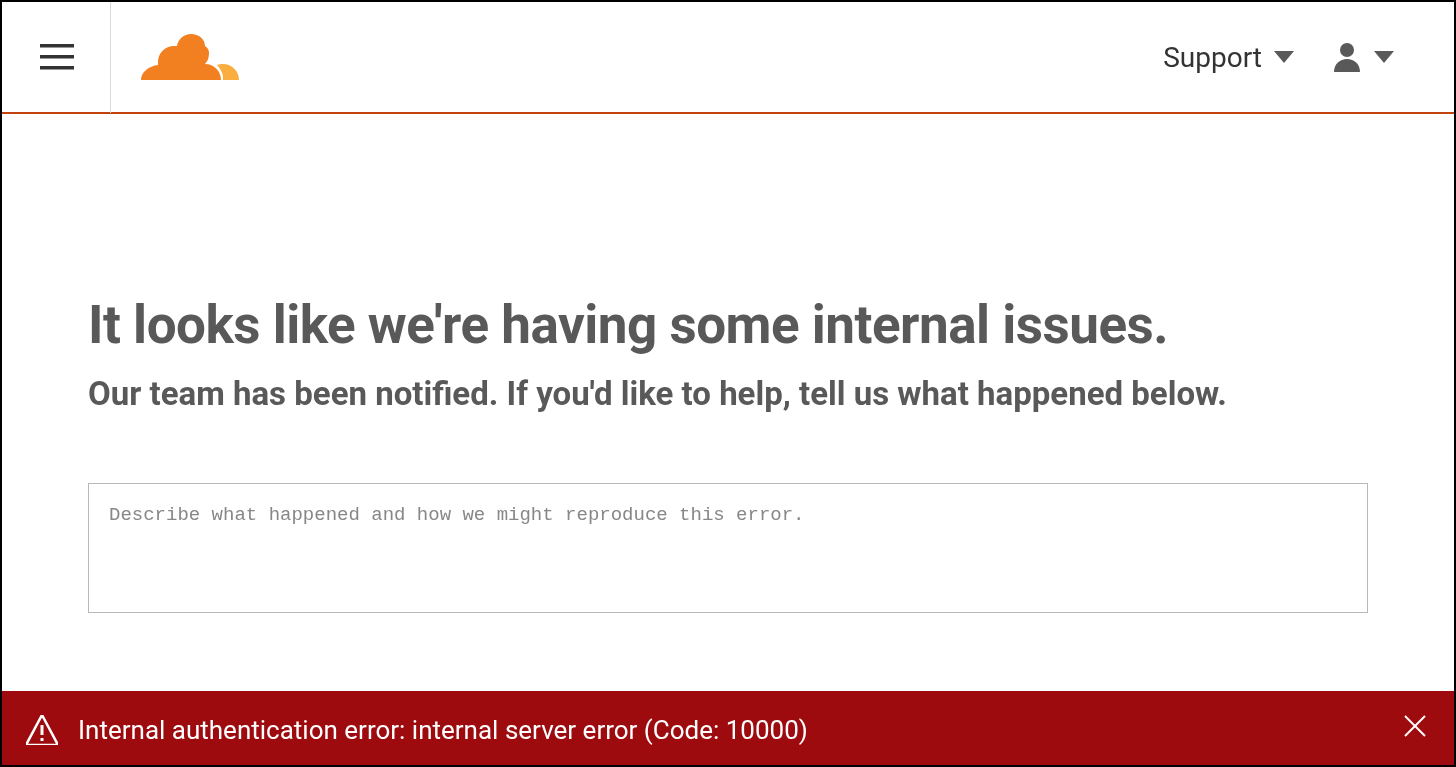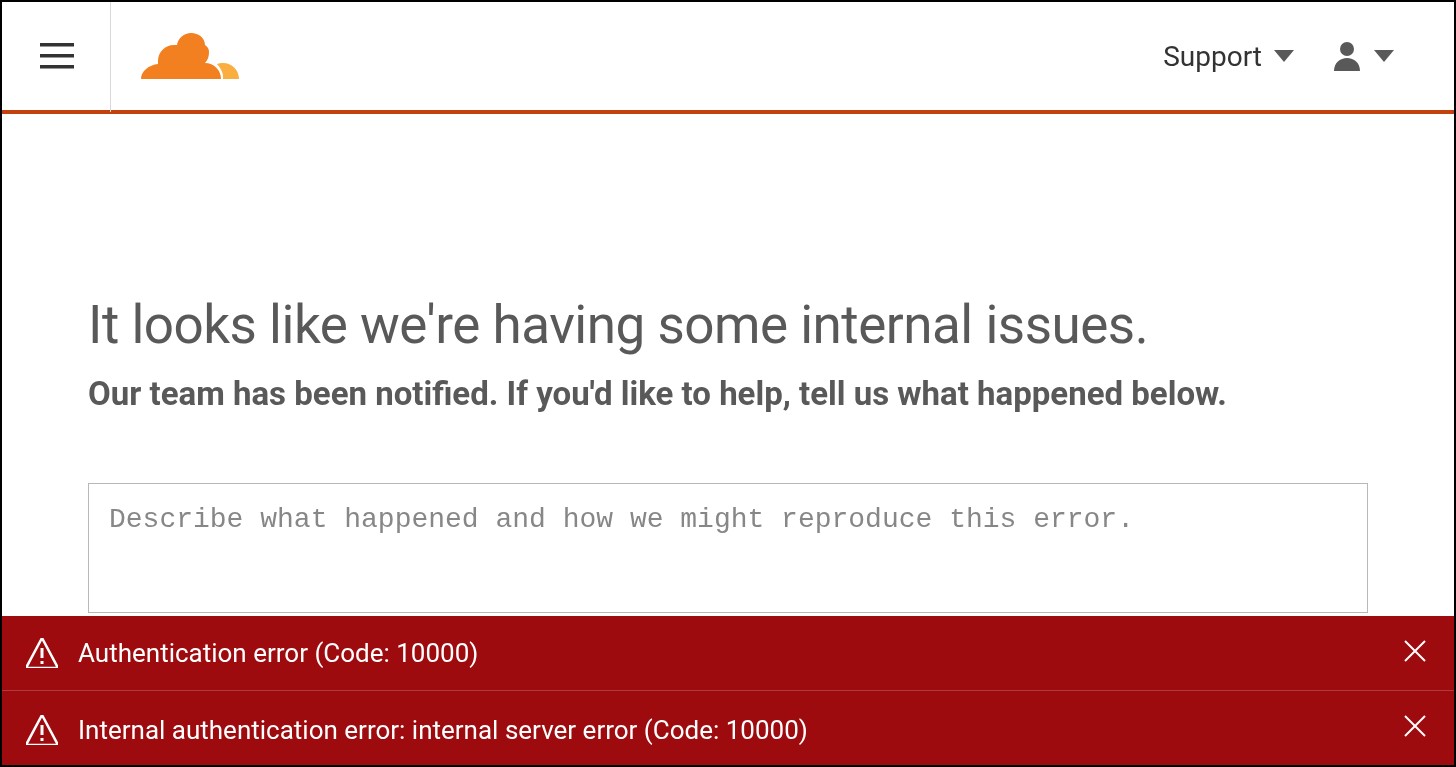--- a/index.html
+++ b/index.html
@@ -11,21 +11,21 @@
       font-family: -apple-system, BlinkMacSystemFont, "Segoe UI", Roboto, Helvetica, Arial, sans-serif;
       width: 1456px;
       height: 767px;
       border: 2px solid #000;
       position: relative;
       overflow: hidden;
       background: #fff;
     }
     .header {
       height: 112px;
-      border-bottom: 4px solid #c2410c;
+      border-bottom: 2px solid #c2410c;
       display: flex;
       align-items: center;
       padding: 0 30px;
     }
     .menu-btn {
       width: 50px;
       height: 50px;
       display: flex;
       align-items: center;
       justify-content: center;
@@ -60,38 +60,38 @@
       align-items: center;
       gap: 14px;
       cursor: pointer;
       margin-right: 30px;
     }
     .main-content {
       padding: 180px 86px 0 86px;
     }
     .error-heading {
       font-size: 53px;
-      font-weight: 400;
+      font-weight: 700;
       color: #595959;
       margin-bottom: 18px;
       letter-spacing: -0.5px;
     }
     .error-subheading {
       font-size: 33px;
       font-weight: 700;
       color: #595959;
       margin-bottom: 70px;
     }
     .feedback-textarea {
       width: 100%;
       height: 130px;
       border: 1px solid #b8b8b8;
       padding: 20px;
       font-family: "Courier New", Courier, monospace;
-      font-size: 28px;
+      font-size: 19px;
       color: #595959;
       resize: none;
     }
     .feedback-textarea::placeholder {
       color: #878787;
     }
     .error-banners {
       position: absolute;
       bottom: 0;
       left: 0;
@@ -167,34 +167,20 @@
   <textarea class="feedback-textarea" placeholder="Describe what happened and how we might reproduce this error." style=""></textarea>
 </main>
 
 <div class="error-banners">
   <div class="error-banner">
     <svg class="warning-icon" width="32" height="30" viewBox="0 0 32 30">
       <path d="M 16 0 L 32 30 L 0 30 Z" fill="none" stroke="#fff" stroke-width="2.5" stroke-linejoin="round"></path>
       <rect x="14.5" y="10" width="3" height="10" fill="#fff"></rect>
       <rect x="14.5" y="23" width="3" height="3" fill="#fff"></rect>
     </svg>
-    <span class="error-message">Authentication error (Code: 10000)</span>
-    <div class="close-btn">
-      <svg width="22" height="22" viewBox="0 0 22 22">
-        <line x1="1" y1="1" x2="21" y2="21" stroke="#fff" stroke-width="2"></line>
-        <line x1="21" y1="1" x2="1" y2="21" stroke="#fff" stroke-width="2"></line>
-      </svg>
-    </div>
-  </div>
-  <div class="error-banner">
-    <svg class="warning-icon" width="32" height="30" viewBox="0 0 32 30">
-      <path d="M 16 0 L 32 30 L 0 30 Z" fill="none" stroke="#fff" stroke-width="2.5" stroke-linejoin="round"></path>
-      <rect x="14.5" y="10" width="3" height="10" fill="#fff"></rect>
-      <rect x="14.5" y="23" width="3" height="3" fill="#fff"></rect>
-    </svg>
     <span class="error-message">Internal authentication error: internal server error (Code: 10000)</span>
     <div class="close-btn">
       <svg width="22" height="22" viewBox="0 0 22 22">
         <line x1="1" y1="1" x2="21" y2="21" stroke="#fff" stroke-width="2"></line>
         <line x1="21" y1="1" x2="1" y2="21" stroke="#fff" stroke-width="2"></line>
       </svg>
     </div>
   </div>
 </div>
 

